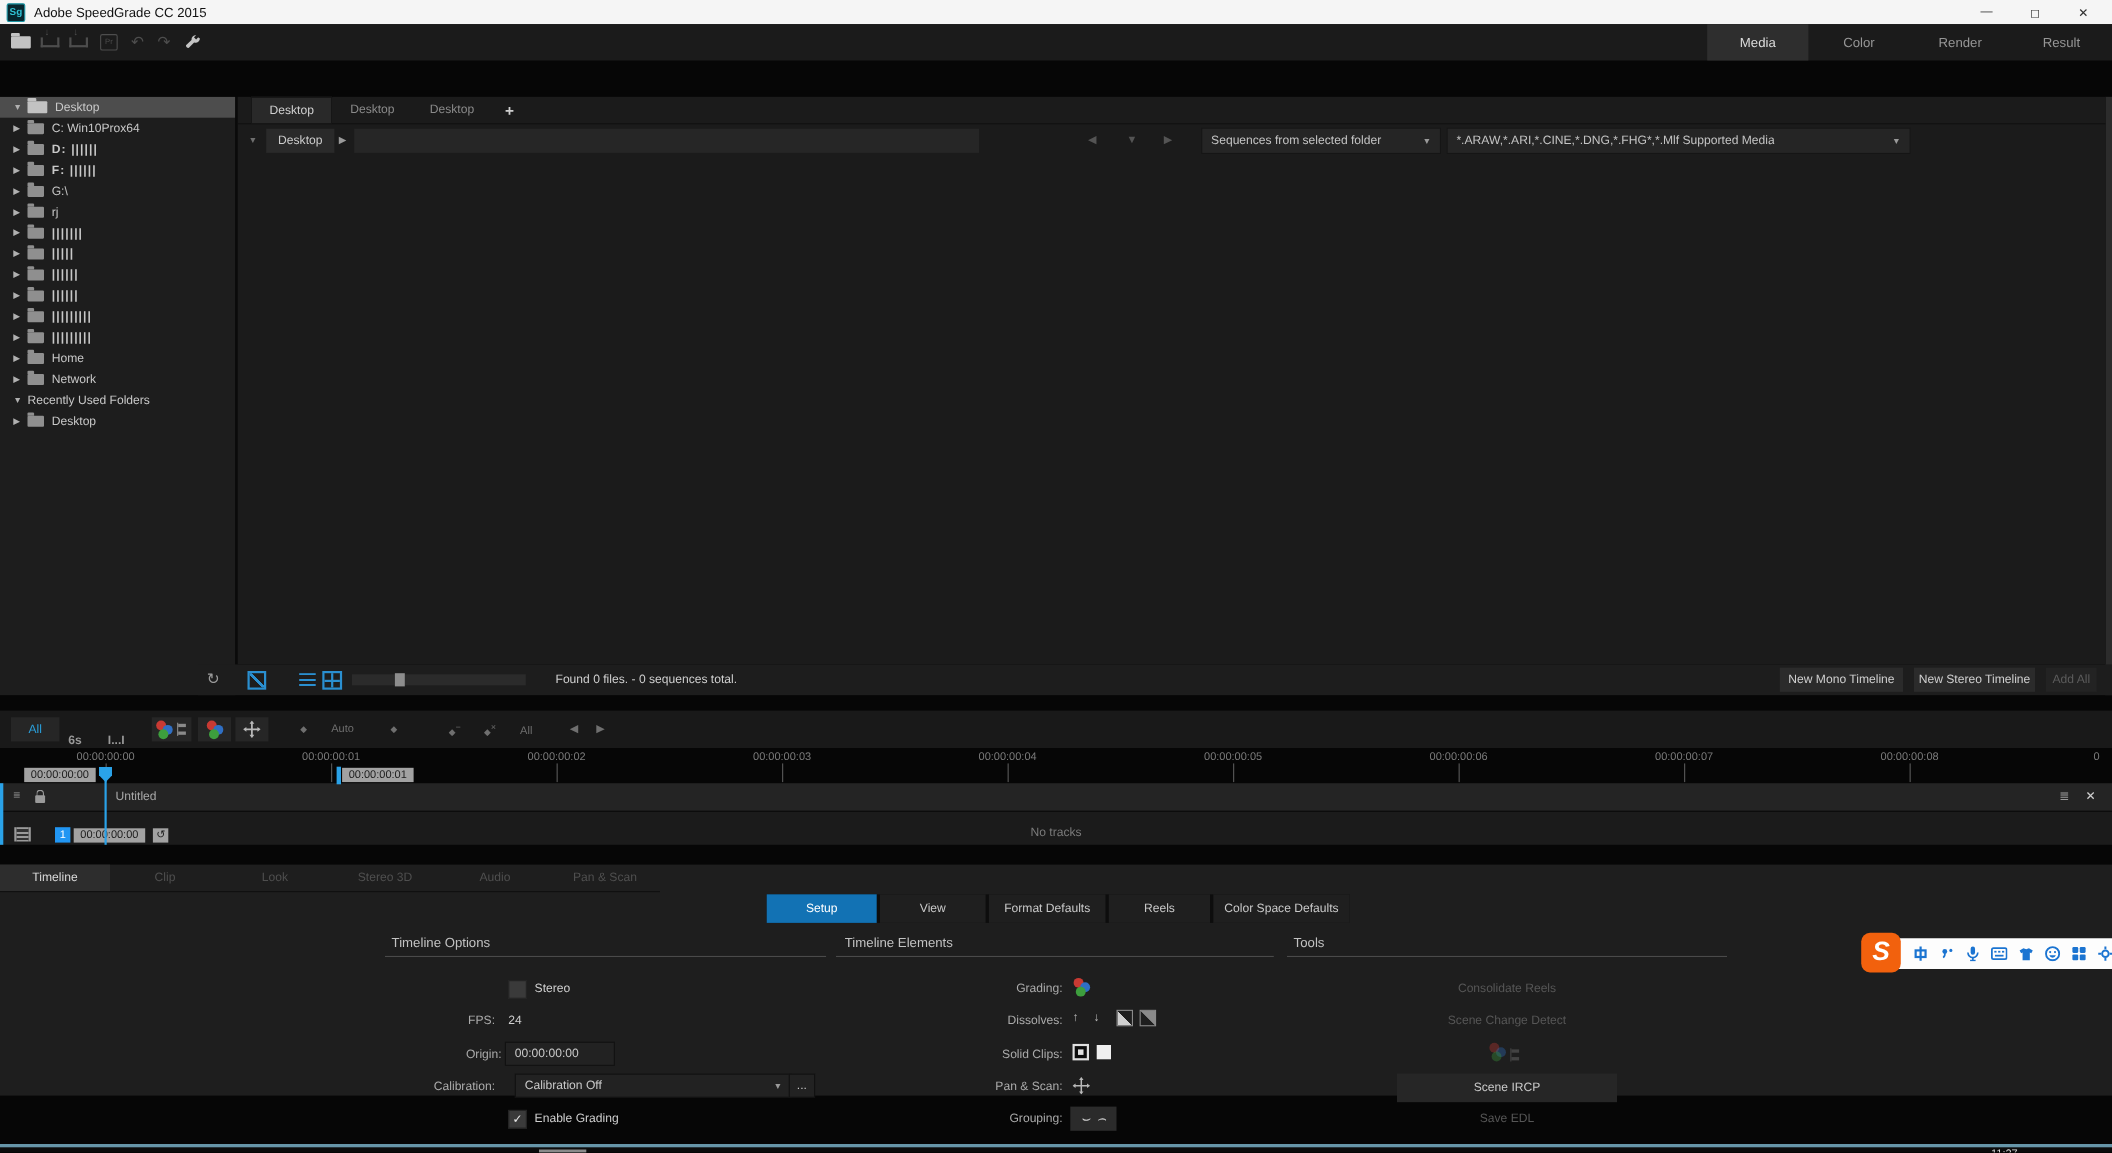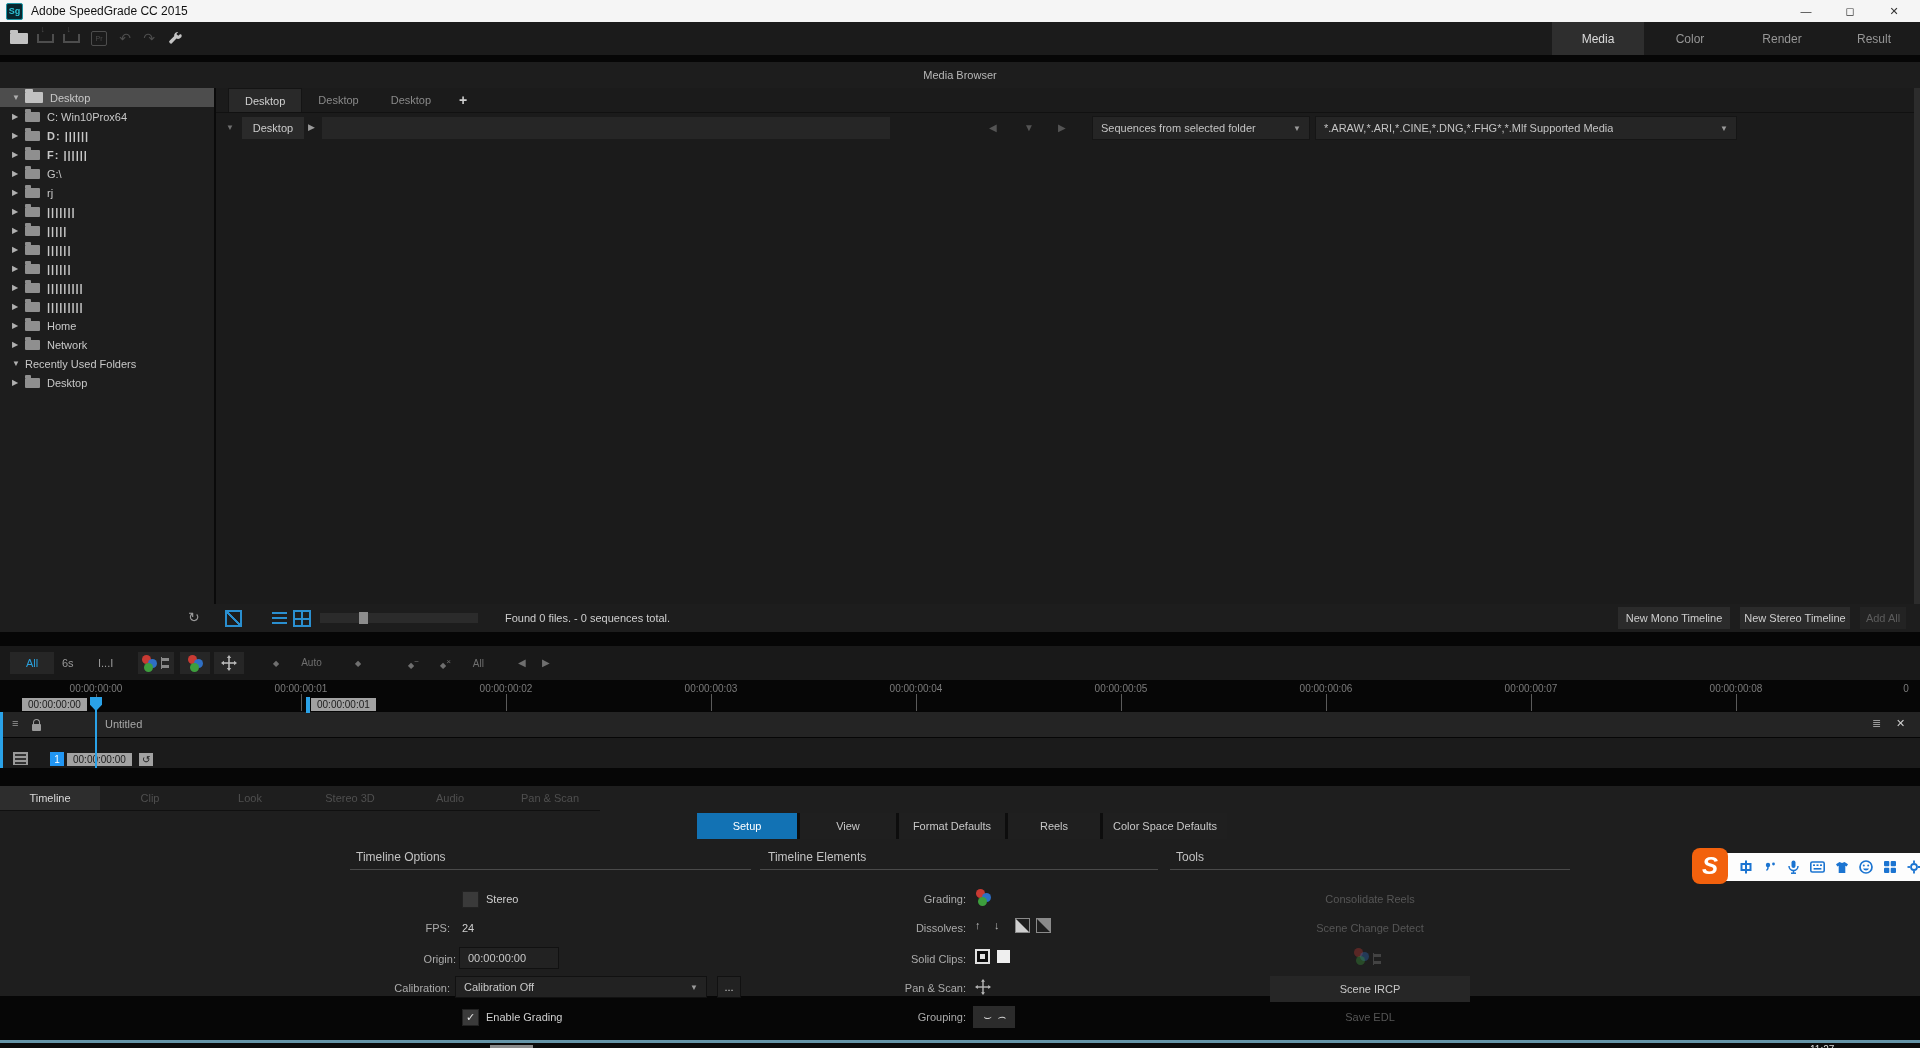--- a/index.html
+++ b/index.html
@@ -62,21 +62,21 @@
   .ic-list{width:15px;height:12px;background:repeating-linear-gradient(180deg,#2a8fd0 0 2px,transparent 2px 5px);}
   .ic-grid{width:14px;height:13px;border:2px solid #2a8fd0;
      background:linear-gradient(#2a8fd0,#2a8fd0) 50% 0/2px 100% no-repeat,linear-gradient(#2a8fd0,#2a8fd0) 0 50%/100% 2px no-repeat;}
   .slider-track{position:absolute;left:140px;top:9px;width:158px;height:10px;background:#2b2b2b;}
   .slider-handle{position:absolute;left:39px;top:-1px;width:9px;height:12px;background:#8d8d8d;}
   .mb-btn{position:absolute;top:3px;height:22px;background:#2b2b2b;color:#cfcfcf;display:flex;align-items:center;justify-content:center;}
   .mb-btn.disabled{background:#232323;color:#5c5c5c;}
   
   .tl-toolbar{left:0;top:646px;width:1920px;height:34px;background:#191919;}
   .tl-btn{position:absolute;top:6px;height:22px;background:#262626;display:flex;align-items:center;justify-content:center;}
-  .tl-txt{position:absolute;top:11px;color:#9a9a9a;}
+  .tl-txt{position:absolute;top:21px;color:#9a9a9a;font-weight:bold;}
   .kf{position:absolute;top:11px;color:#6f6f6f;font-size:10px;display:flex;align-items:center;gap:22px;}
   .g-diamond::before{content:"◆";font-size:8px;}
   .kf-min::after{content:"−";font-size:8px;vertical-align:4px;}
   .kf-x::after{content:"×";font-size:8px;vertical-align:4px;}
   .g-lar::before{content:"◀";} .g-rar::before{content:"▶";}
   .ruler-label{position:absolute;top:683px;width:90px;text-align:center;color:#7b7b7b;font-size:10px;}
   .tick{position:absolute;top:694px;width:1px;height:17px;background:#5a5a5a;}
   .tc-box{position:absolute;background:#a2a2a2;color:#1c1c1c;font-size:10px;padding:1px 6px;z-index:3;}
   .playhead-line{position:absolute;left:95px;top:709px;width:2px;height:59px;background:#2aa2e8;z-index:5;}
   .playhead-cap{position:absolute;left:90px;top:697px;width:12px;height:14px;background:#2aa2e8;z-index:5;
@@ -170,21 +170,20 @@
         </svg>
     </span>
     <span class="app-tabs">
       <span class="app-tab active">Media</span>
       <span class="app-tab">Color</span>
       <span class="app-tab">Render</span>
       <span class="app-tab">Result</span>
     </span>
   </div>
 
-  <div class="abs mb-header">Media Browser</div>
 
   <div class="abs tree-panel">
     <div class="tree-row sel">
         <i class="tw ar-d"></i>
         <span class="fold open"></span>
         <span>Desktop</span>
       </div>
     <div class="tree-row l1">
         <i class="tw ar-r"></i>
         <span class="fold"></span>
@@ -386,20 +385,21 @@
     <span class="abs" style="left:105px;top:6px;color:#a8a8a8">Untitled</span>
     <i class="abs g-lines2" style="left:1872px;top:5px;color:#9a9a9a"></i>
     <i class="abs g-x" style="left:1896px;top:5px;color:#cfcfcf"></i>
   </div>
   <div class="abs track-edge"></div>
   <div class="abs track-sub"></div>
   <span class="abs film" style="left:13px;top:752px"></span>
   <span class="num-badge">1</span>
   <span class="tc-box" style="left:67px;top:753px">00:00:00:00</span>
   <span class="tc-box" style="left:139px;top:753px;padding:1px 3px"><i class="g-loop"></i></span>
+  <span class="abs" style="left:0;top:751px;width:1920px;text-align:center;color:#7a7a7a">No tracks</span>
 
   <div class="abs panel">
     <div class="p-tabs">
       <span class="p-tab active">Timeline</span>
       <span class="p-tab">Clip</span>
       <span class="p-tab">Look</span>
       <span class="p-tab">Stereo 3D</span>
       <span class="p-tab">Audio</span>
       <span class="p-tab">Pan &amp; Scan</span>
     </div>
@@ -414,21 +414,21 @@
     
     <span class="sec-h" style="left:356px;top:64px">Timeline Options</span>
     <span class="sec-line" style="left:350px;top:83px;width:401px"></span>
     <span class="chk" style="left:462px;top:105px"></span>
     <span class="val" style="left:486px;top:107px">Stereo</span>
     <span class="lbl" style="left:350px;top:136px;width:100px">FPS:</span>
     <span class="val" style="left:462px;top:136px">24</span>
     <span class="lbl" style="left:336px;top:167px;width:120px">Origin:</span>
     <span class="inp" style="left:459px;top:161px;width:100px">00:00:00:00</span>
     <span class="lbl" style="left:310px;top:196px;width:140px">Calibration:</span>
-    <span class="inp" style="left:455px;top:190px;width:252px">
+    <span class="inp" style="left:468px;top:190px;width:252px">
         <span>Calibration Off</span>
         <i class="g-dar" style="margin-left:auto;color:#9a9a9a;font-size:8px"></i>
       </span>
     <span class="inp" style="left:717px;top:190px;width:24px;justify-content:center">...</span>
     <span class="chk" style="left:462px;top:223px">✓</span>
     <span class="val" style="left:486px;top:225px">Enable Grading</span>
 
     
     <span class="sec-h" style="left:768px;top:64px">Timeline Elements</span>
     <span class="sec-line" style="left:760px;top:83px;width:398px"></span>

